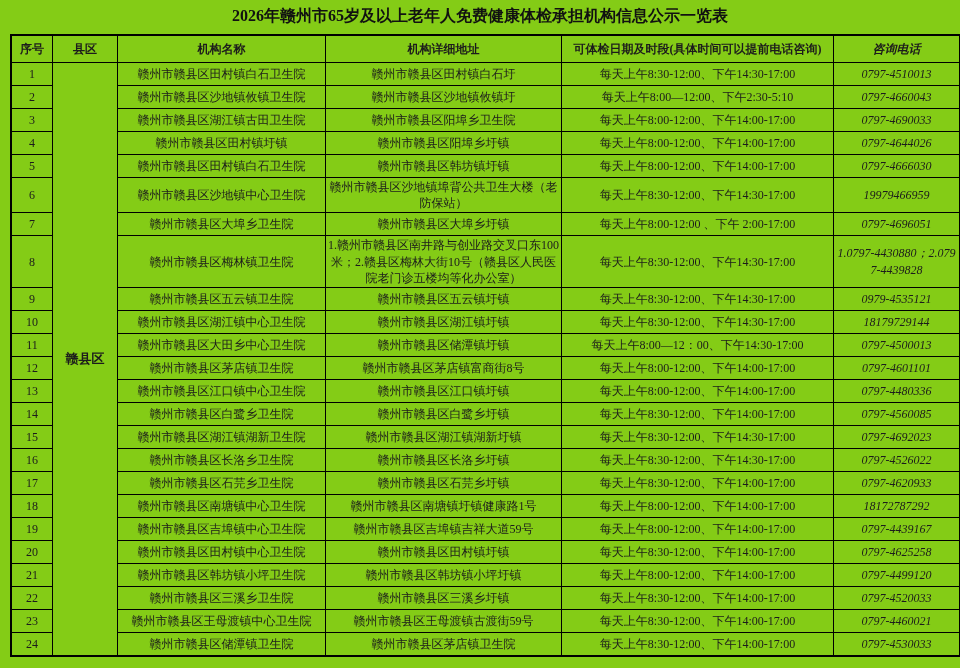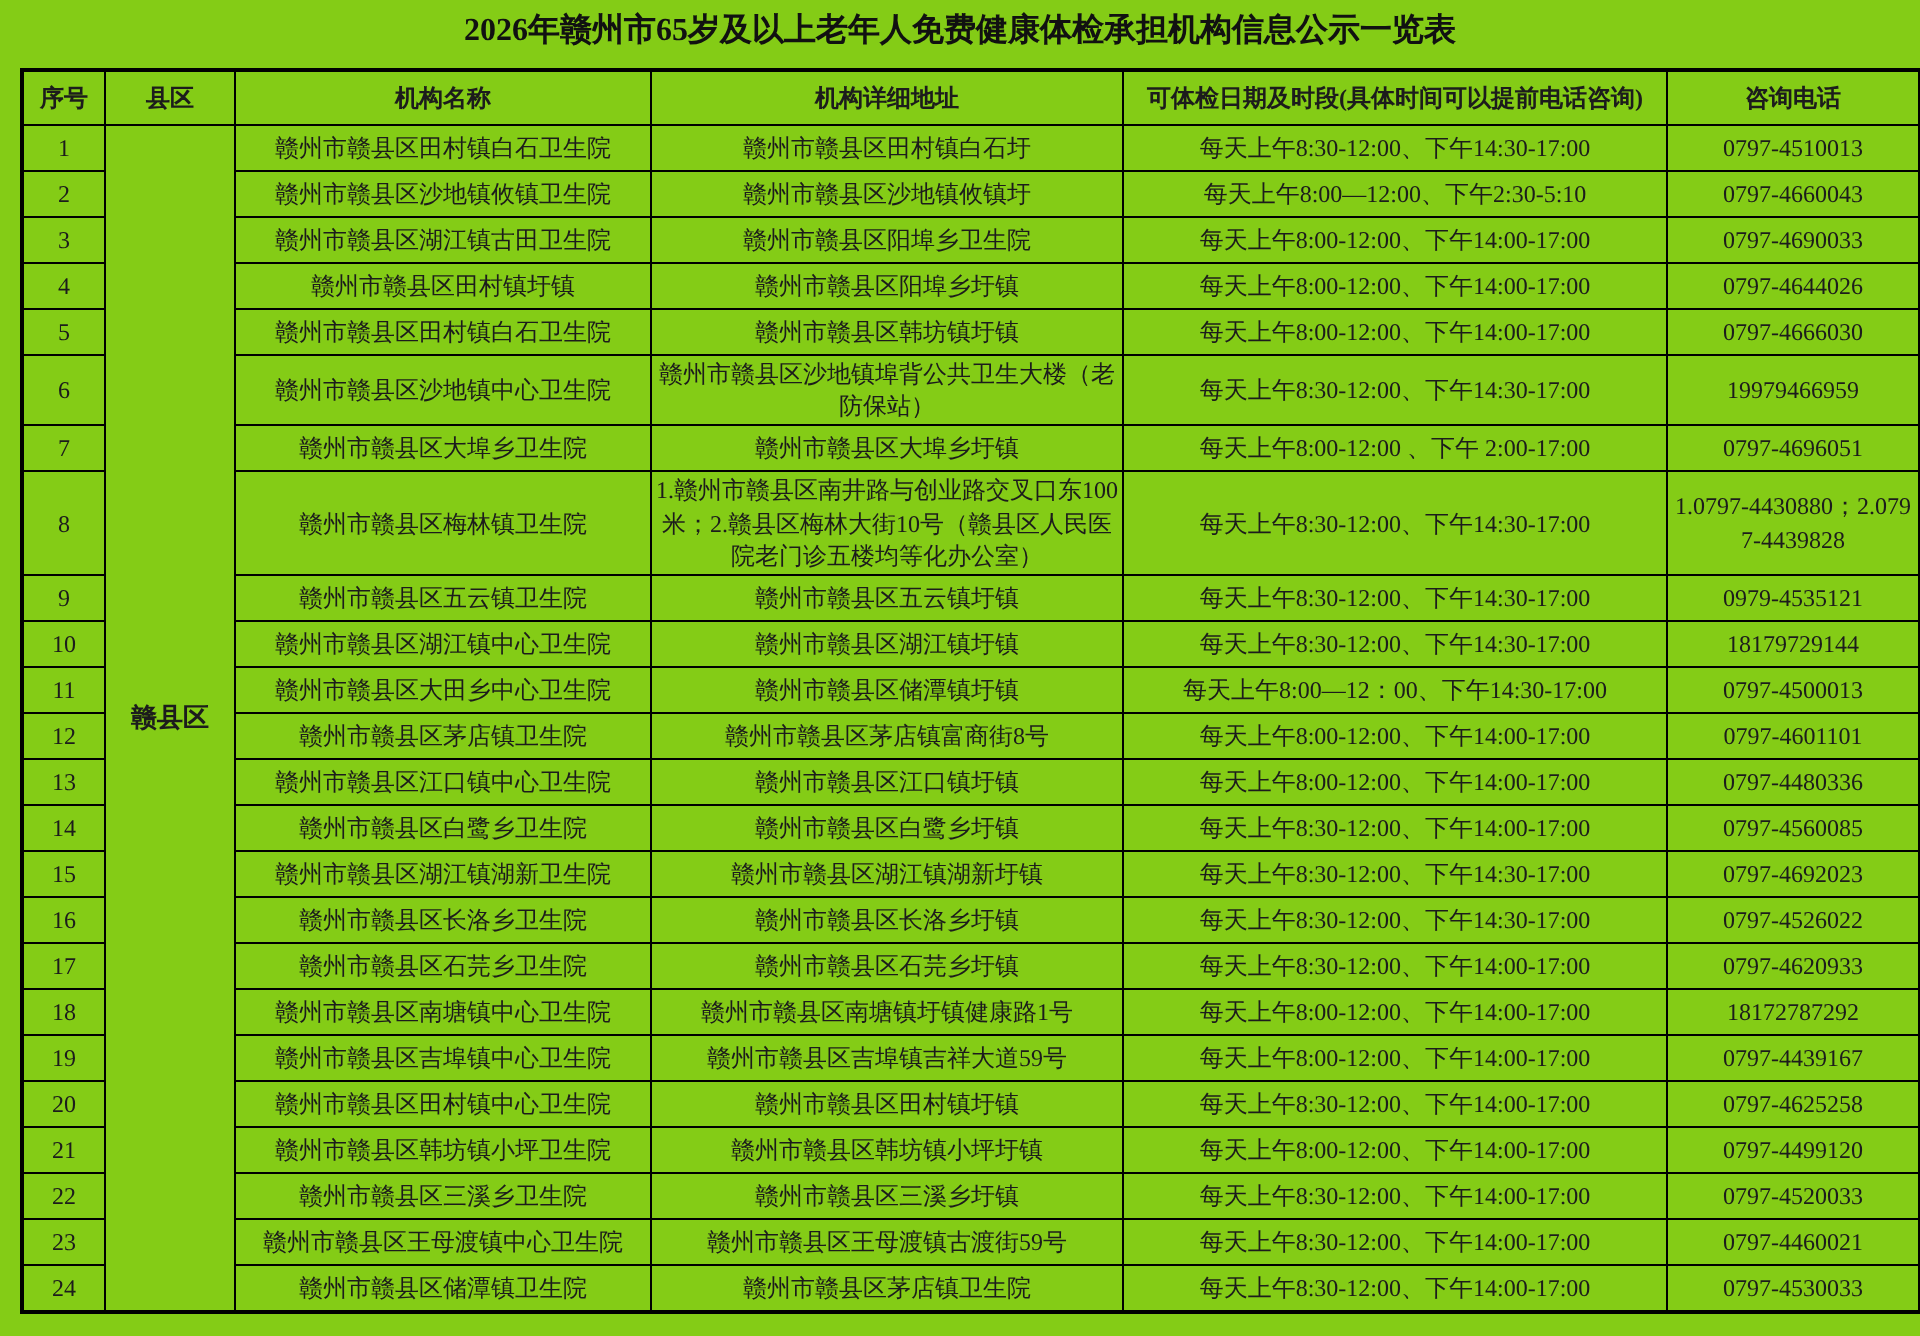--- a/index.html
+++ b/index.html
@@ -38,21 +38,21 @@
     word-break:break-all;
     color:#1c1c1c;
   }
   .tbl th{font-weight:bold;height:24px;font-size:12px;}
   .tbl td{height:20px;}
   .c-no{width:36px;}
   .c-dist{width:60px;margin-left:44px;}
   .c-name{width:203px;}
   .c-addr{width:231px;}
   .c-time{width:267px;}
-  .c-phone{width:121px;}
+  .c-phone{width:121px;font-style:italic;}
   td.district{font-weight:bold;font-size:13px;font-family:Liberation Serif, serif;}
 </style>
 </head>
 <body>
 
 <div class="page">
   <div class="title">2026年赣州市65岁及以上老年人免费健康体检承担机构信息公示一览表</div>
   <table class="tbl">
     <thead>
       <tr>

